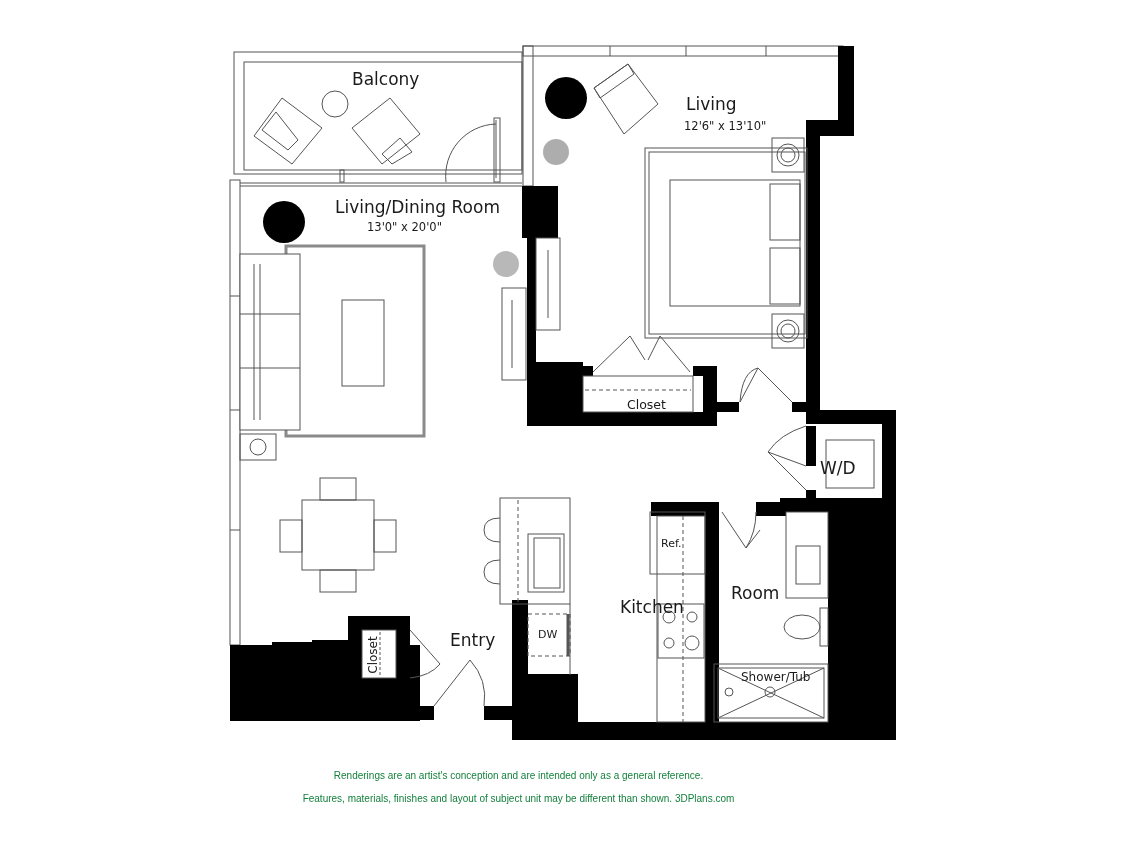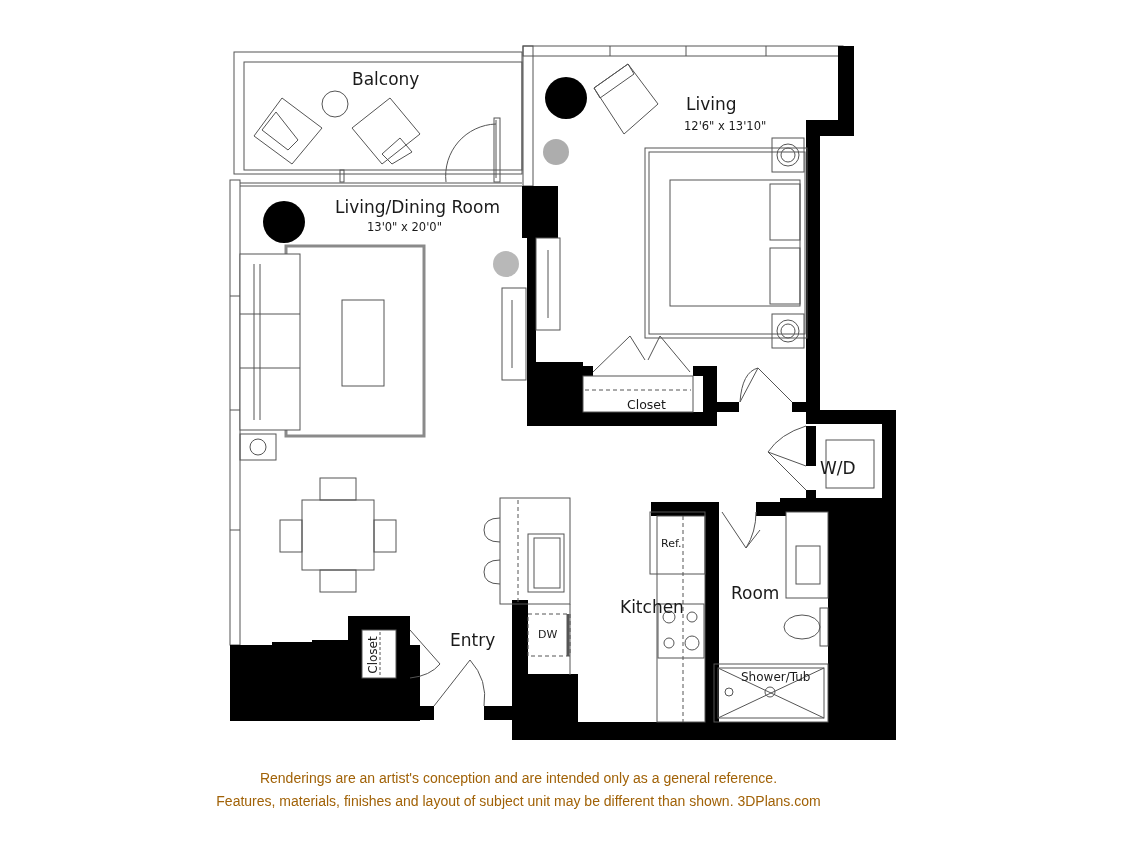--- a/index.html
+++ b/index.html
@@ -2,21 +2,21 @@
 <html><head>
 <meta charset="utf-8">
 <style>
   html, body { margin: 0; padding: 0; background: #ffffff; }
   body { width: 1125px; height: 844px; position: relative; overflow: hidden; font-family: "DejaVu Sans", sans-serif; }
   #plan { position: absolute; left: 0; top: 0; }
   .lbl { position: absolute; color: #1a1a1a; font-family: "DejaVu Sans", sans-serif; white-space: nowrap; }
   .room-name { font-size: 17px; }
   .room-dim { font-size: 11.5px; }
   .fixture { font-size: 11px; }
-  .footer { position: absolute; left: 0; width: 1037px; text-align: center; font-family: "Liberation Sans", sans-serif; font-size: 14px; color: #a16207; }
+  .footer { position: absolute; left: 0; width: 1037px; text-align: center; font-family: "Liberation Sans", sans-serif; font-size: 10px; color: #15803d; }
 </style>
 </head>
 <body>
 
 <svg id="plan" width="1125" height="844" viewBox="0 0 1125 844" xmlns="http://www.w3.org/2000/svg">
   <g fill="none" stroke="#555" stroke-width="1">
 
     <g>
       <rect x="234" y="52" width="288" height="122"></rect>
       <rect x="244" y="62" width="278" height="108"></rect>

